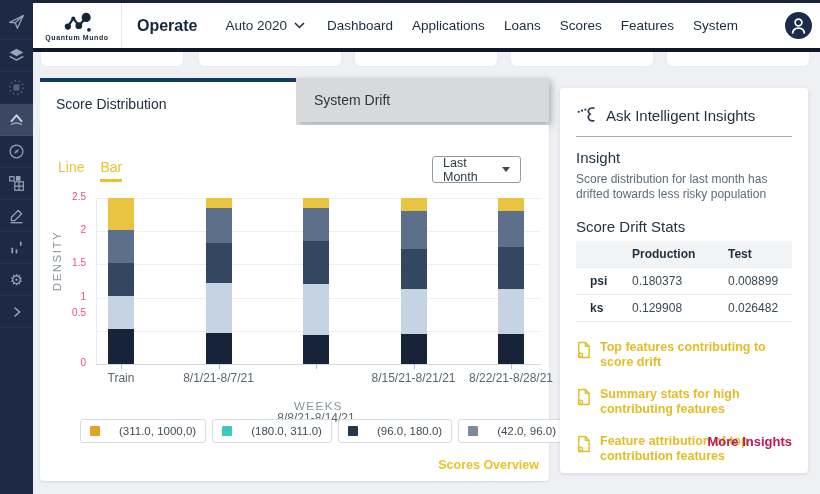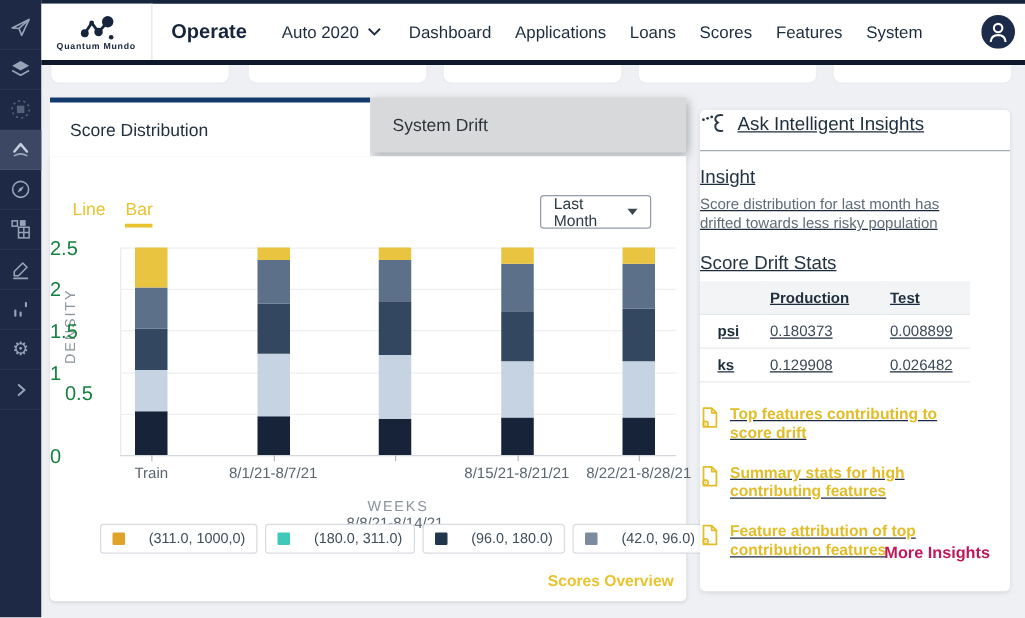--- a/index.html
+++ b/index.html
@@ -78,21 +78,21 @@
     position:absolute; right:28px; top:31px; width:89px; height:27px;
     border:1.5px solid #949ca7; border-radius:3px; background:#fff;
     display:flex; align-items:center; padding:0 10px; cursor:pointer;
   }
   .range-select .val { font-size:12.5px; color:#2f3a45; flex:1; }
   .caret-down { width:0; height:0; border-left:4.5px solid transparent; border-right:4.5px solid transparent; border-top:5.5px solid #3c4650; }
   .ylabel {
     position:absolute; left:-43px; top:130px; width:120px; text-align:center;
     transform:rotate(-90deg); font-size:11.5px; letter-spacing:1.5px; color:#8a939e;
   }
-  .ytick { position:absolute; left:0; width:46px; text-align:left; font-size:16px; color:#15803d; }
+  .ytick { position:absolute; left:0; width:46px; text-align:right; font-size:10px; color:#ec4899; }
   .gridline { position:absolute; left:56px; width:445px; height:1px; background:#edeff2; }
   .gridline.zero { background:#d5d9de; }
   .axis-v { position:absolute; left:56px; top:73px; width:1px; height:166px; background:#e7eaee; }
   .plot { position:absolute; left:56px; top:73px; width:445px; height:166px; }
   .bar-col { position:absolute; bottom:0; width:26px; }
   .bar-seg { position:absolute; left:0; width:26px; }
   .xtick { position:absolute; width:1px; height:5px; background:#b9bfc7; top:239px; }
   .xlab { position:absolute; top:246px; width:120px; text-align:center; font-size:12px; color:#5a6570; }
   .xaxis-title { position:absolute; left:56px; top:275px; width:445px; text-align:center; font-size:11.5px; letter-spacing:1.5px; color:#8a939e; }
   .legend { position:absolute; left:40px; top:294px; right:6px; display:flex; gap:6px; }
@@ -100,21 +100,21 @@
     display:flex; align-items:center; gap:19px; border:1px solid #d8dce1; border-radius:3px;
     padding:5px 9px; background:#fff; cursor:pointer;
   }
   .legend-swatch { width:10px; height:10px; border-radius:1px; }
   .legend-label { font-size:11.5px; color:#3f4c59; white-space:nowrap; }
   .scores-overview { position:absolute; right:10px; bottom:9px; font-size:12.5px; font-weight:bold; color:#e8c32e; cursor:pointer; }
   
   .insights-card {
     position:absolute; left:560px; top:88px; width:248px; height:385px;
     background:#fff; border-radius:4px; z-index:2; box-shadow:0 1px 4px rgba(0,0,0,.10);
-    text-decoration:underline;
+    padding:16px;
   }
   .ins-header { display:flex; align-items:center; gap:8px; }
   .ins-title { font-size:15px; font-weight:500; color:#1e2e3d; }
   .ins-hr { border:none; border-top:1px solid #a8adb4; margin:10px 0 12px 0; }
   .ins-h2 { font-size:15px; font-weight:500; color:#243442; margin-bottom:6px; }
   .ins-text { font-size:12px; line-height:15px; color:#5e6b77; width:216px; margin-bottom:16px; }
   .stats-table { width:216px; border-collapse:collapse; margin-bottom:18px; }
   .stats-table th {
     background:#f2f4f6; font-size:12px; font-weight:bold; color:#1f2f3d;
     text-align:left; padding:6px 6px; border-bottom:1px solid #e7eaed;

